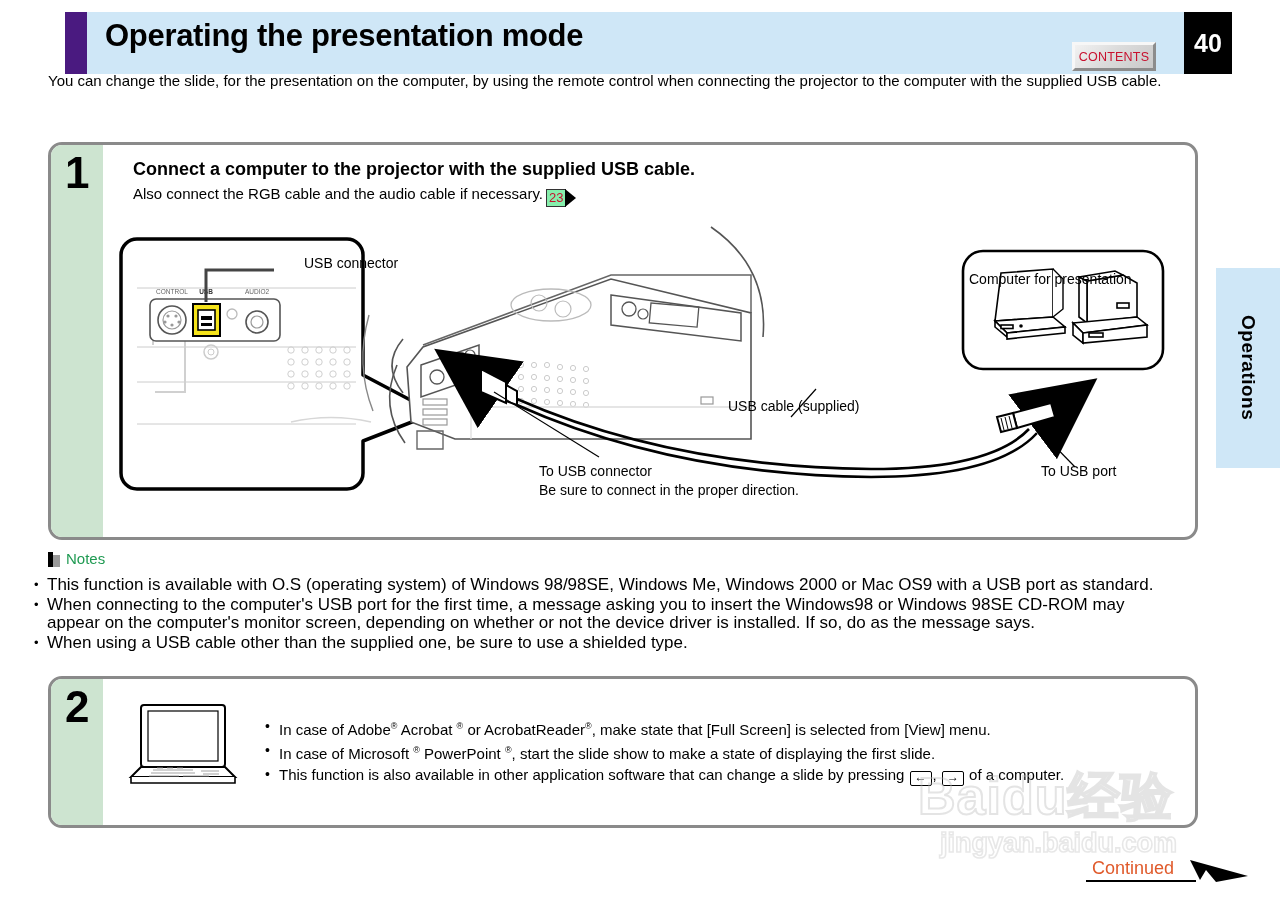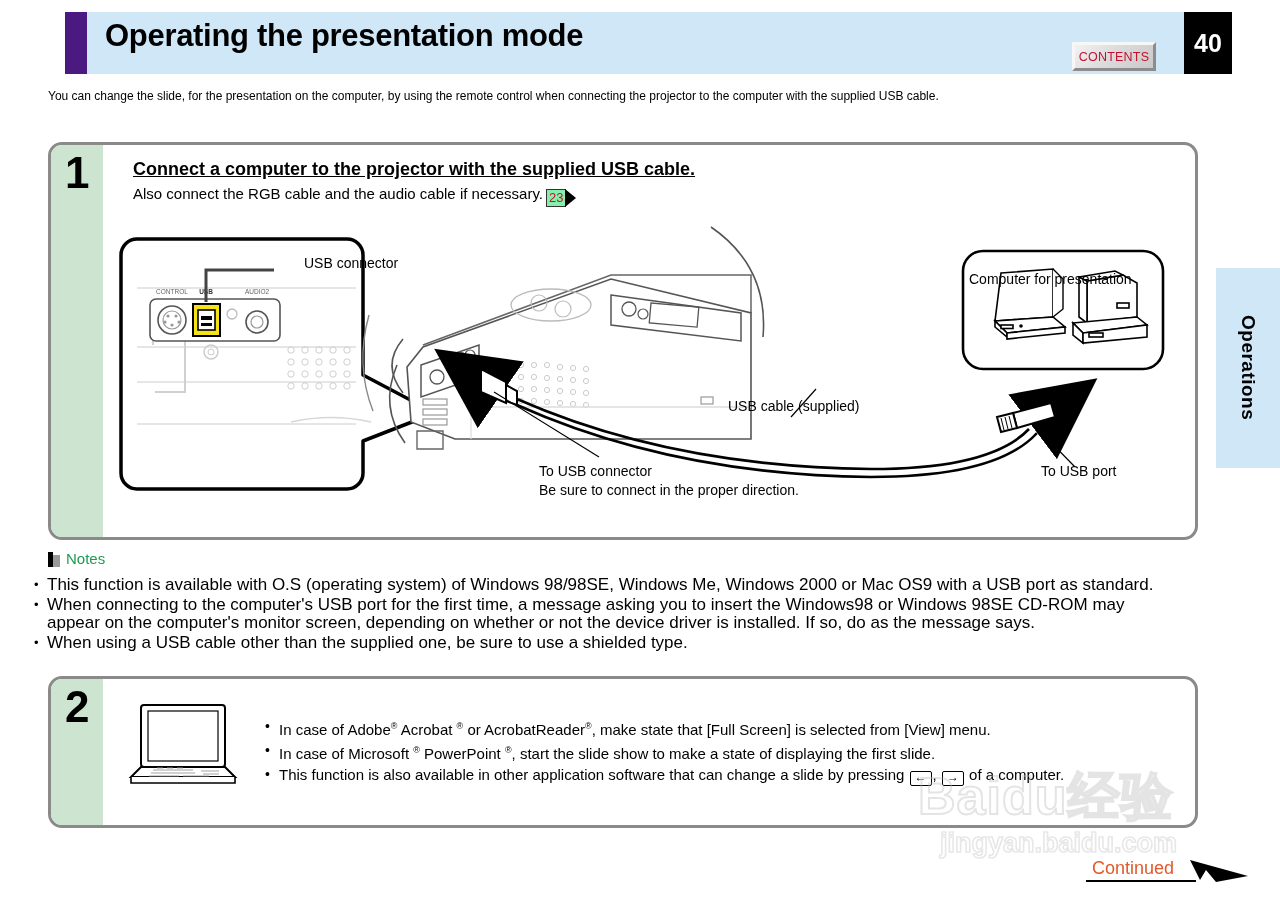--- a/index.html
+++ b/index.html
@@ -54,23 +54,23 @@
   .page-num {
     position: absolute; left: 1184px; top: 12px;
     width: 48px; height: 62px;
     background: #000; color: #fff;
     display: flex; align-items: center; justify-content: center;
     font-size: 25px; font-weight: bold;
   }
 
   
   .intro {
-    position: absolute; left: 48px; top: 88px;
+    position: absolute; left: 48px; top: 72px;
     width: 1120px;
-    font-size: 12px; line-height: 17px;
+    font-size: 15px; line-height: 17px;
   }
 
   
   .side-tab {
     position: absolute; left: 1216px; top: 268px;
     width: 64px; height: 200px;
     background: #cfe7f7;
     display: flex; align-items: center; justify-content: center;
   }
   .side-tab span {
@@ -224,21 +224,21 @@
 <div class="intro">You can change the slide, for the presentation on the computer, by using the remote control when connecting the projector to the computer with the supplied USB cable.</div>
 
 <div class="side-tab">
   <span>Operations</span>
 </div>
 
 <div class="step-box" style="left:48px; top:142px; width:1150px; height:398px;">
   <div class="step-num-col"></div>
   <div class="step-num">1</div>
 
-  <div class="step-title" style="left:82px; top:14px;text-decoration:underline;">Connect a computer to the projector with the supplied USB cable.</div>
+  <div class="step-title" style="left:82px; top:14px;">Connect a computer to the projector with the supplied USB cable.</div>
 
   <div class="step-sub" style="left:82px; top:40px;">
     <span>Also connect the RGB cable and the audio cable if necessary.</span><span class="ref-chip">
         <span class="box">23</span>
         <span class="arrow"></span>
       </span>
   </div>
 
   <svg style="position:absolute; left:0; top:72px;" width="1144" height="320" viewBox="0 0 1144 320">
     <defs>

